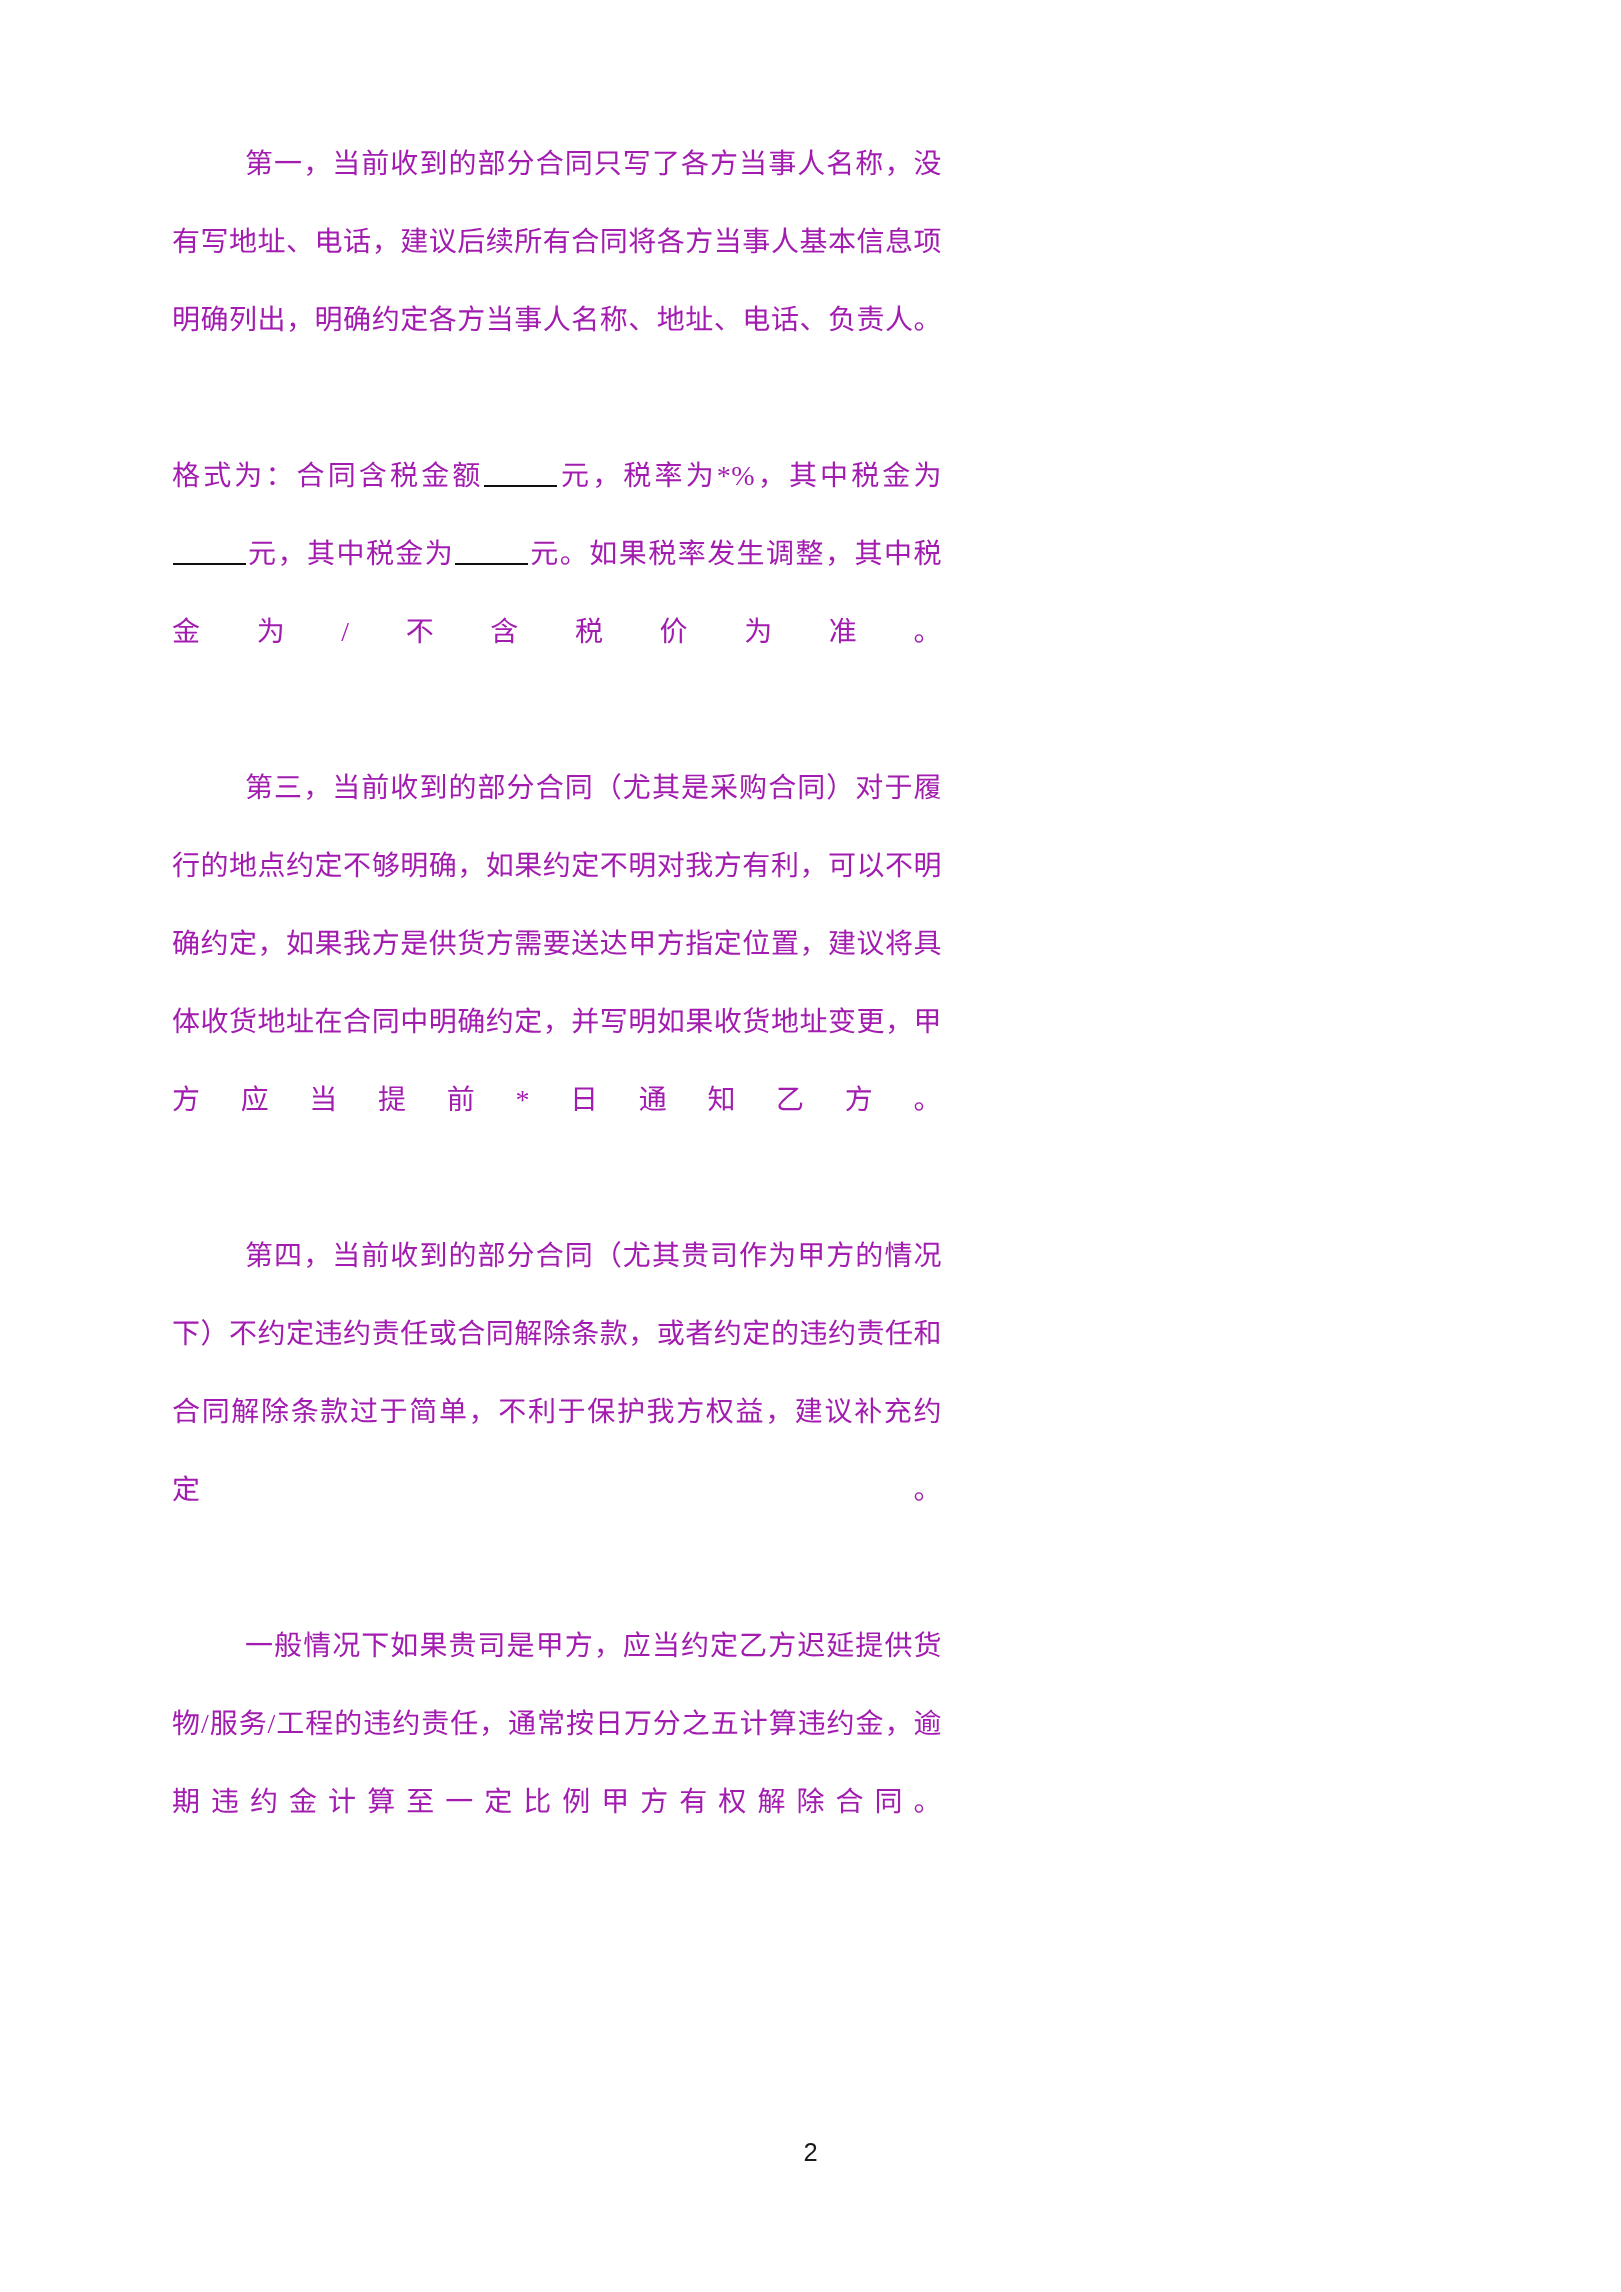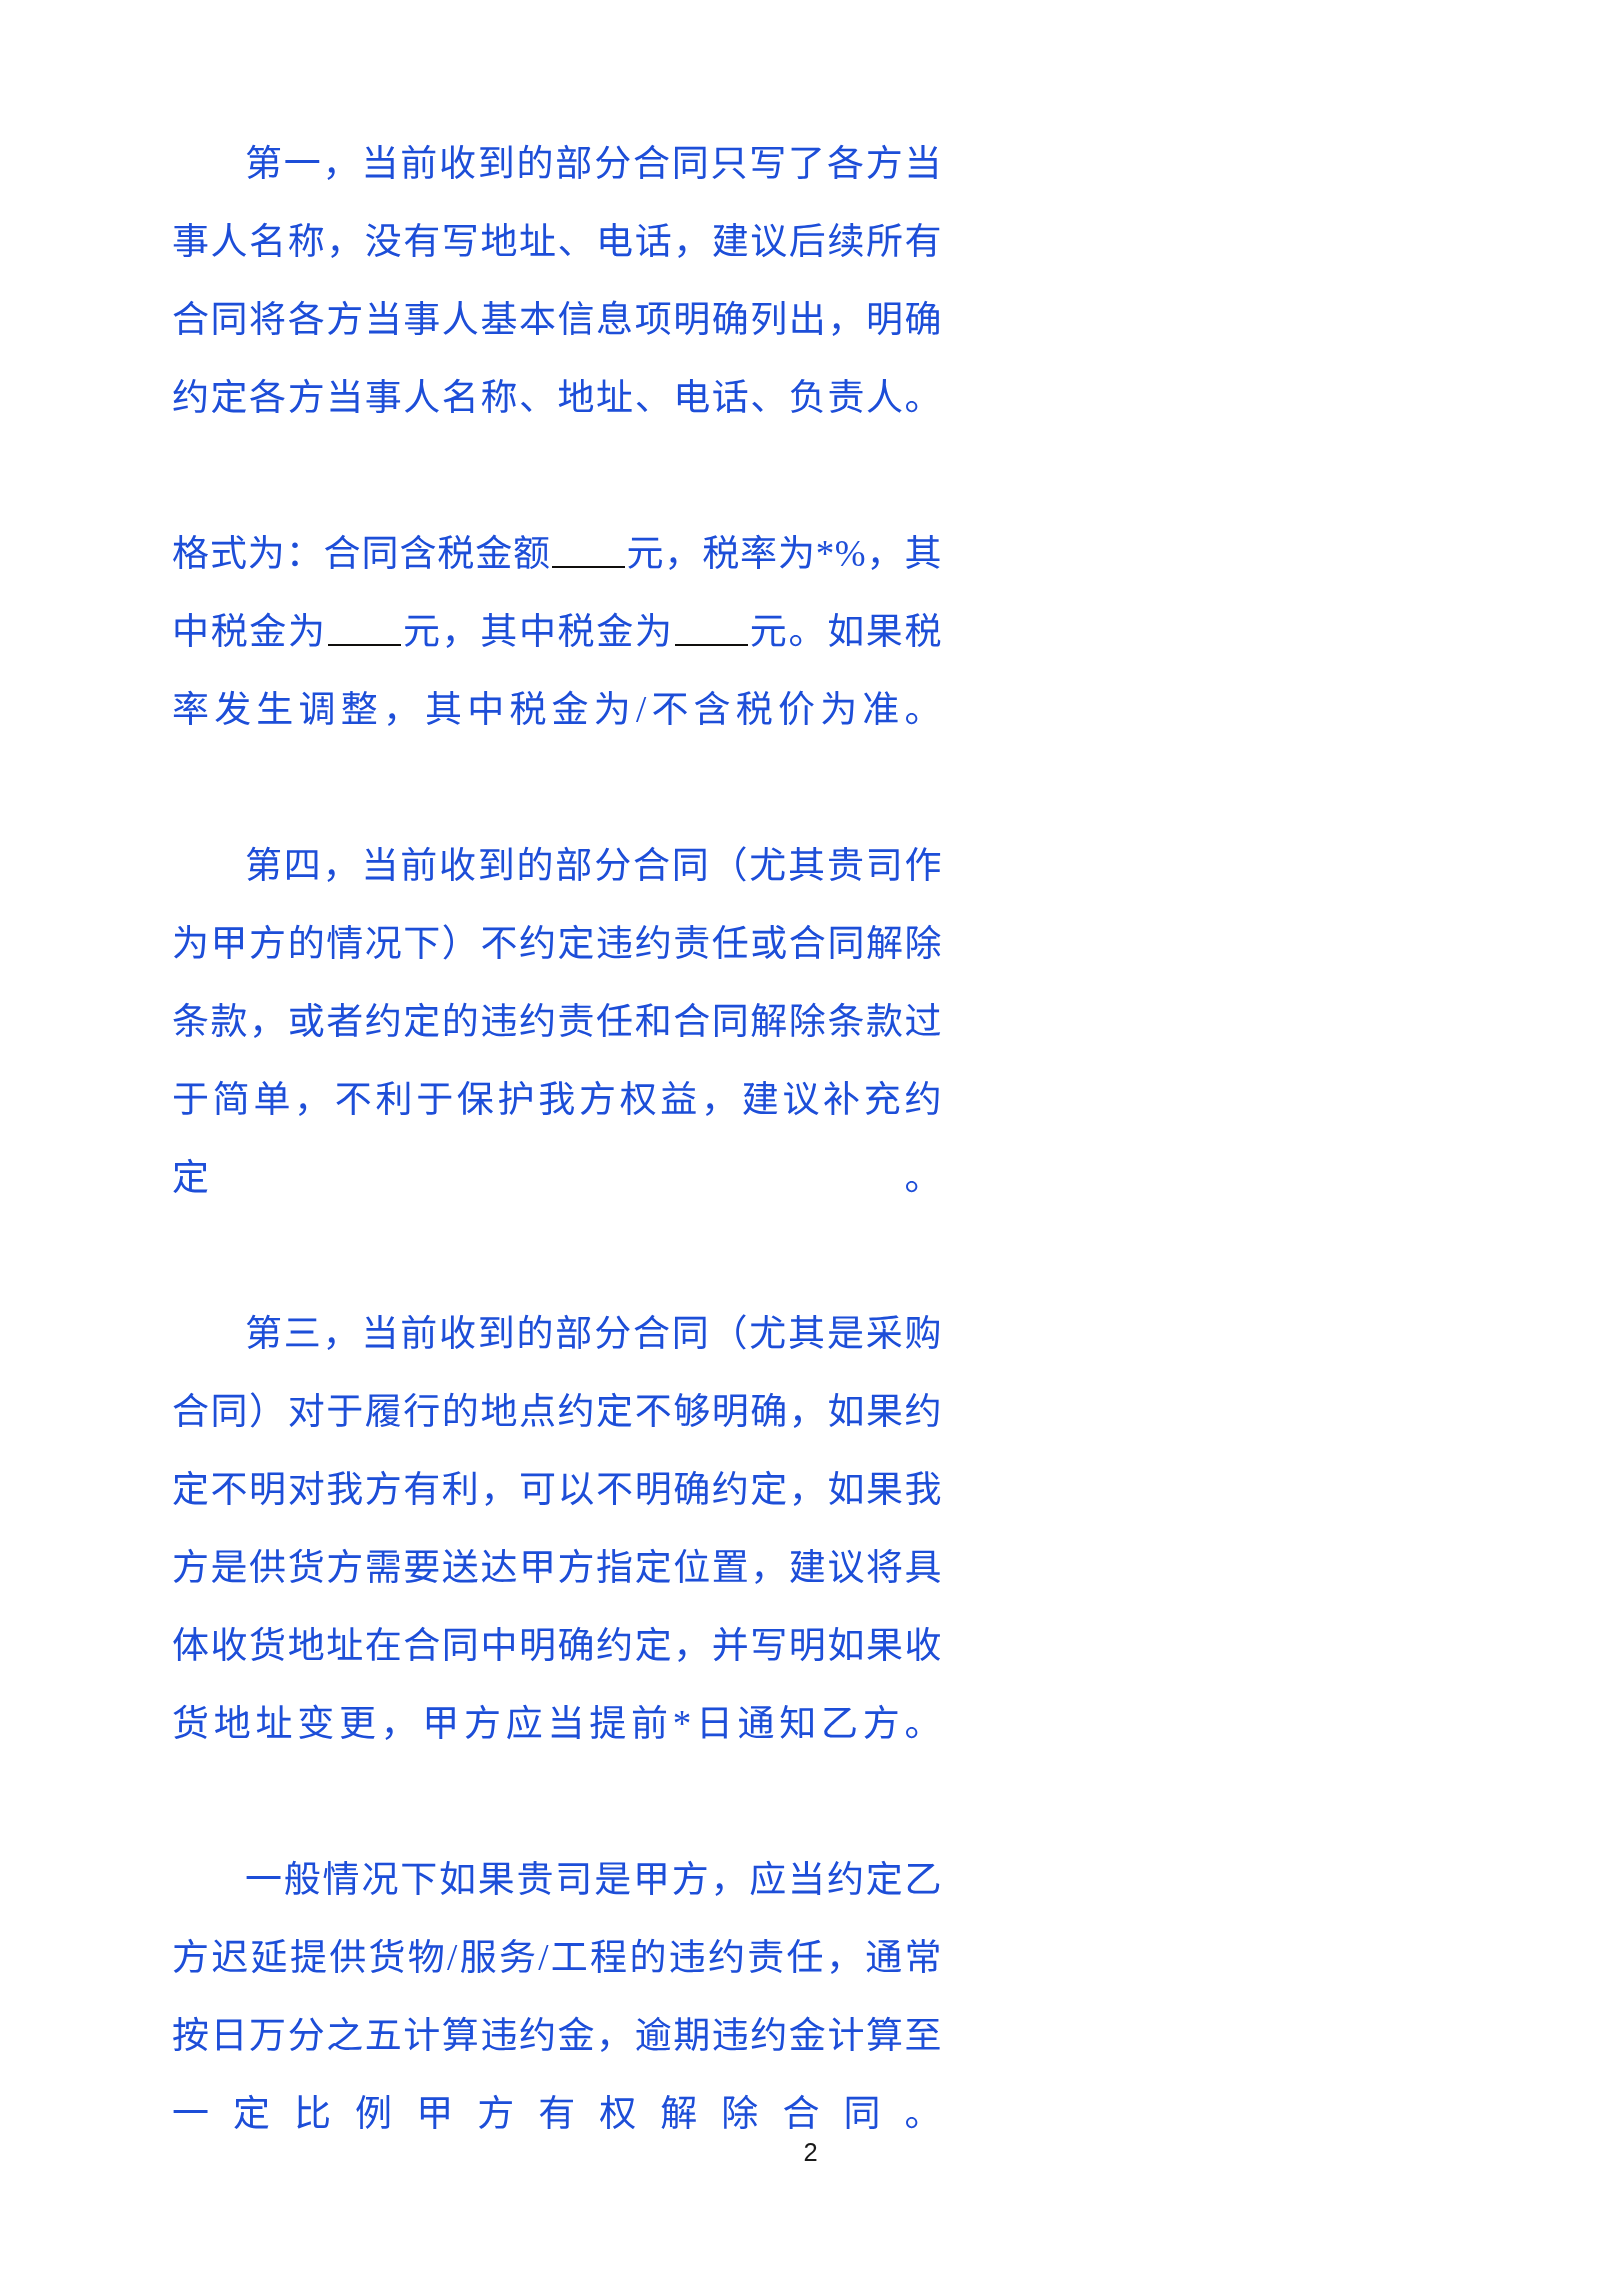--- a/index.html
+++ b/index.html
@@ -23,23 +23,23 @@
 
   .text-block {
     position: absolute;
     left: 172px;
     top: 125px;
     width: 774px;
   }
 
   .para {
     margin: 0 4px 0 0;
-    font-size: 37px;
+    font-size: 28px;
     line-height: 78px;
-    color: #1d4ed8;
+    color: #a21caf;
     text-align: justify;
     text-justify: inter-character;
     letter-spacing: 0.5px;
     font-family: "Liberation Serif", "DejaVu Serif", serif;
     font-weight: 500;
     text-indent: 73px;
     -webkit-font-smoothing: antialiased;
   }
 
   .para.no-indent {
@@ -80,23 +80,23 @@
 
   <div class="text-block">
 
     <p class="para">第一，当前收到的部分合同只写了各方当事人名称，没有写地址、电话，建议后续所有合同将各方当事人基本信息项明确列出，明确约定各方当事人名称、地址、电话、负责人。</p>
 
 
     <p class="para no-indent">
       <span>格式为：合同含税金额</span><span class="blank"></span><span>元，税率为*%，其中税金为</span><span class="blank"></span><span>元，其中税金为</span><span class="blank"></span><span>元。如果税率发生调整，其中税金为/不含税价为准。</span>
     </p>
 
+    <p class="para">第三，当前收到的部分合同（尤其是采购合同）对于履行的地点约定不够明确，如果约定不明对我方有利，可以不明确约定，如果我方是供货方需要送达甲方指定位置，建议将具体收货地址在合同中明确约定，并写明如果收货地址变更，甲方应当提前*日通知乙方。</p>
+
     <p class="para">第四，当前收到的部分合同（尤其贵司作为甲方的情况下）不约定违约责任或合同解除条款，或者约定的违约责任和合同解除条款过于简单，不利于保护我方权益，建议补充约定。</p>
-
-    <p class="para">第三，当前收到的部分合同（尤其是采购合同）对于履行的地点约定不够明确，如果约定不明对我方有利，可以不明确约定，如果我方是供货方需要送达甲方指定位置，建议将具体收货地址在合同中明确约定，并写明如果收货地址变更，甲方应当提前*日通知乙方。</p>
 
     <p class="para">一般情况下如果贵司是甲方，应当约定乙方迟延提供货物/服务/工程的违约责任，通常按日万分之五计算违约金，逾期违约金计算至一定比例甲方有权解除合同。</p>
 
   </div>
 
   <div class="page-number">2</div>
 
 </div>
 
 

